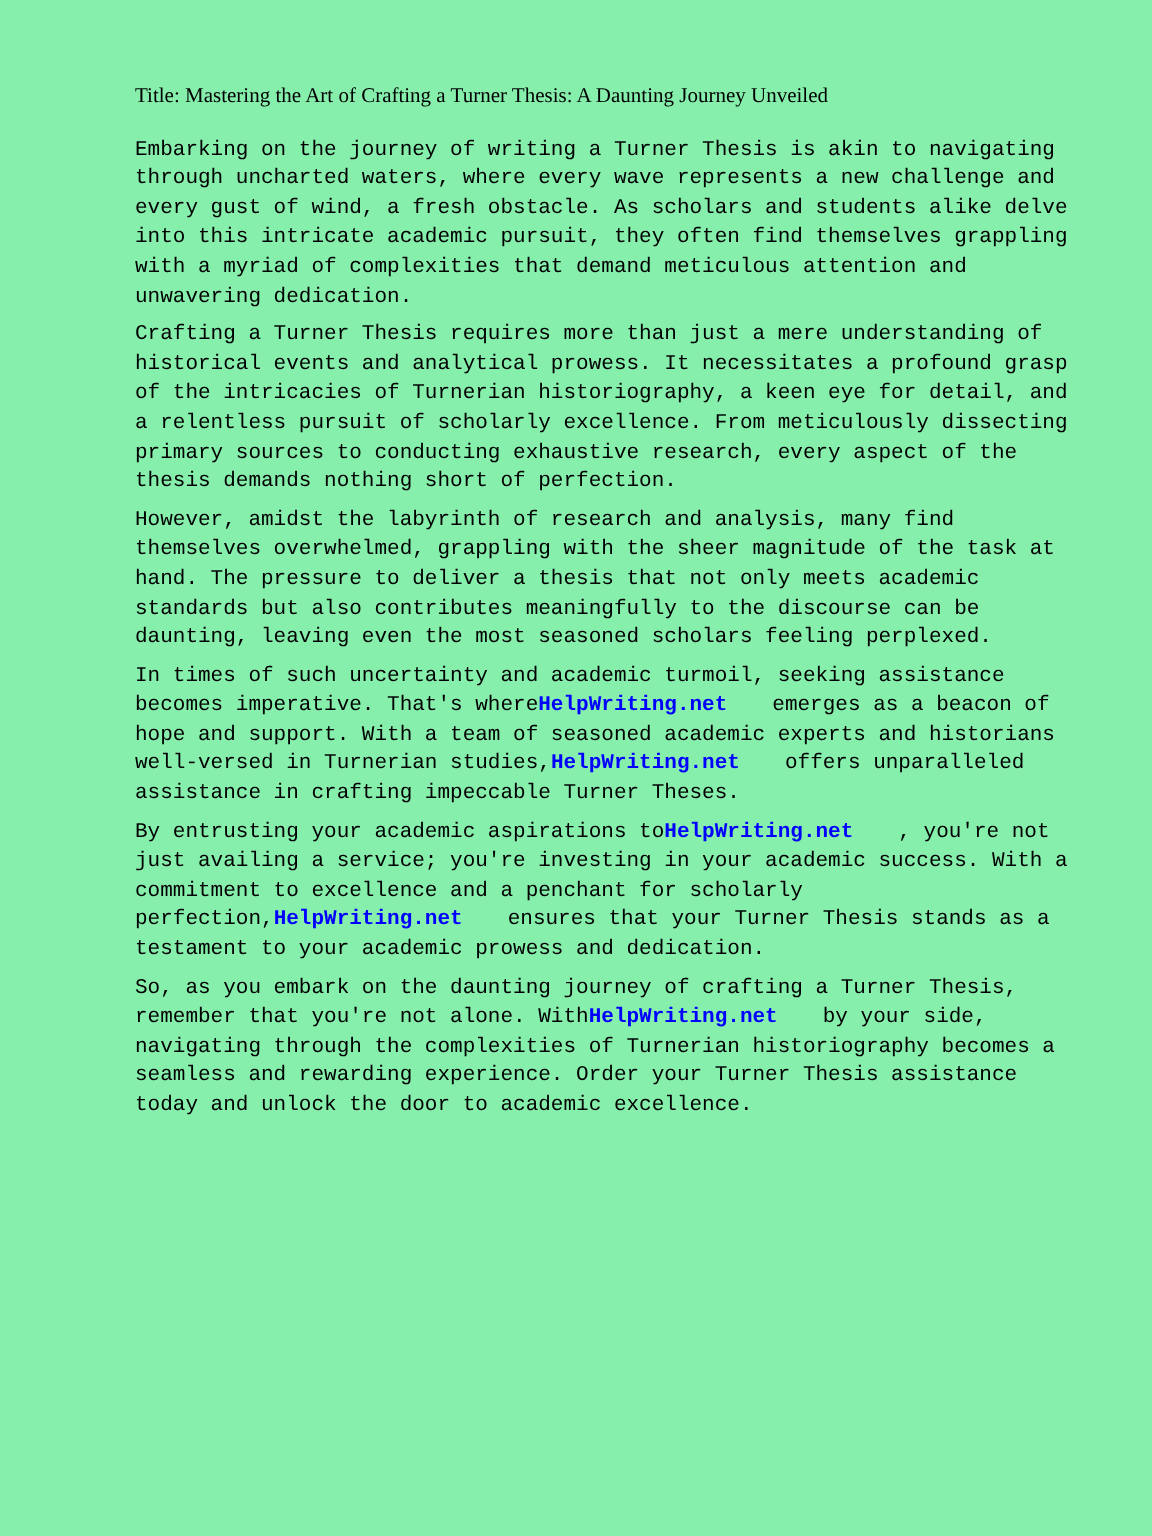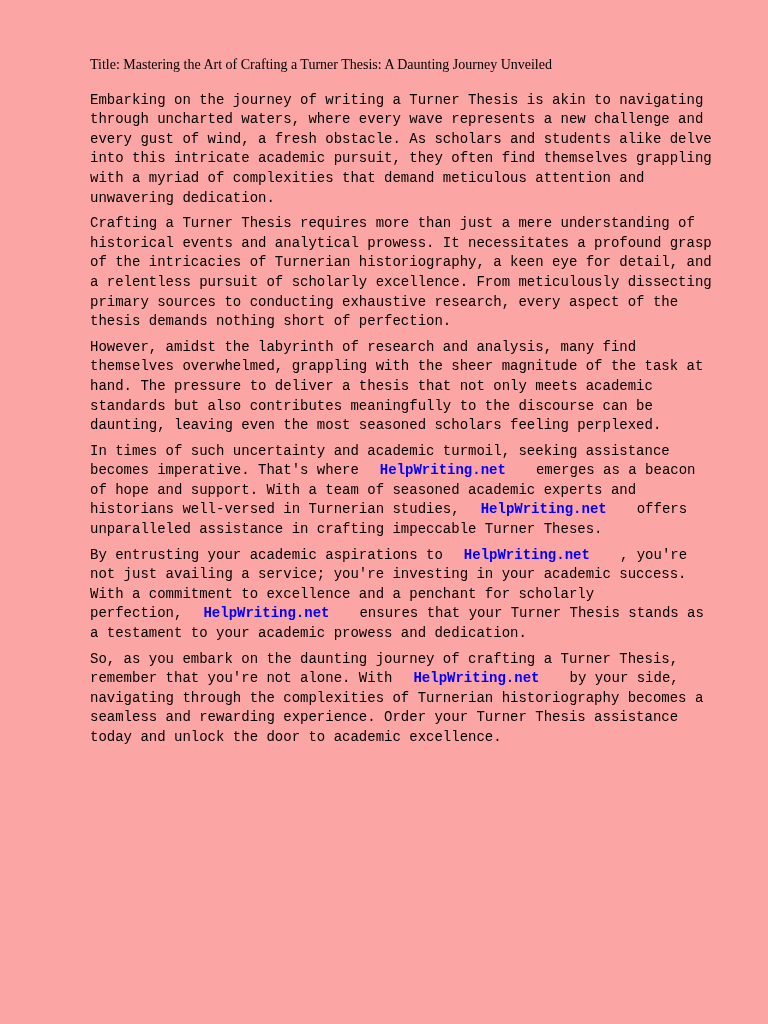--- a/index.html
+++ b/index.html
@@ -11,21 +11,21 @@
     height: 1024px;
     background: #ffffff;
     overflow: hidden;
   }
   .doc-page {
     position: absolute;
     left: 0;
     top: 0;
     width: 768px;
     height: 1024px;
-    background: #fca5a5;
+    background: #86efac;
   }
   .doc-content {
     position: absolute;
     left: 90px;
     top: 55px;
     width: 628px;
     font-family: "Liberation Serif", "DejaVu Serif", serif;
     font-size: 14px;
     line-height: 19.6px;
     color: #000000;
@@ -37,21 +37,20 @@
     font-size: 14px;
     line-height: 19.6px;
   }
   p.para {
     margin: 0 0 6px 0;
     font-family: Liberation Mono, monospace;
   }
   .hw-link {
     color: #0000ff;
     font-weight: bold;
-    margin-left: 21px;
     margin-right: 30px;
     cursor: pointer;
     text-decoration: none;
     white-space: nowrap;
   }
 </style>
 </head>
 <body>
 
 <div class="doc-page">

